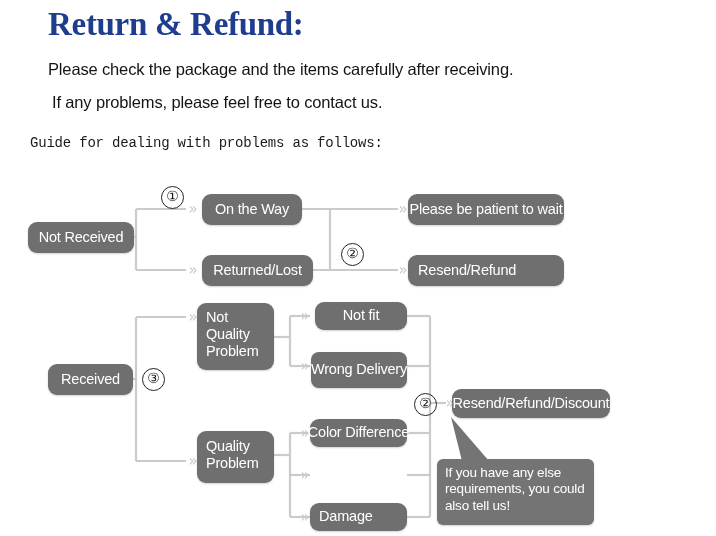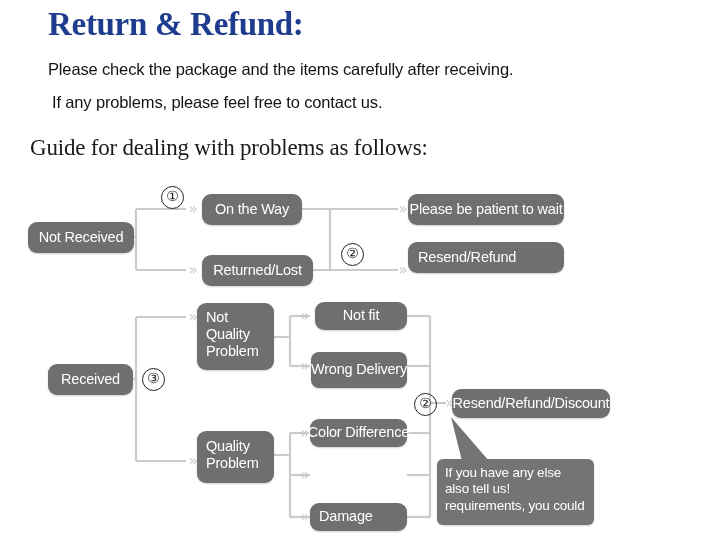--- a/index.html
+++ b/index.html
@@ -41,22 +41,22 @@
     white-space: nowrap;
     letter-spacing: -0.15px;
   }
   #lead1 { left: 48px; top: 60px; }
   #lead2 { left: 52px; top: 93px; }
 
   #subtitle {
     position: absolute;
     left: 30px;
     top: 135px;
-    font-family: Liberation Serif, serif;
-    font-size: 23px;
+    font-family: Liberation Mono, monospace;
+    font-size: 14px;
     color: #1a1a1a;
     white-space: nowrap;
     letter-spacing: -0.2px;
   }
 
   
   #flow {
     position: absolute;
     left: 0;
     top: 0;
@@ -224,21 +224,21 @@
     <div class="arrow" style="left:443px; top:396px;">»</div>
 
     <div class="node" style="left:28px; top:222px; width:106px; height:31px;">Not Received</div>
 
     <div class="node" style="left:202px; top:194px; width:100px; height:31px;">On the Way</div>
 
     <div class="node" style="left:202px; top:255px; width:111px; height:31px;">Returned/Lost</div>
 
     <div class="node" style="left:408px; top:194px; width:156px; height:31px;">Please be patient to wait</div>
 
-    <div class="node" style="left:408px; top:242px; width:156px; height:31px; justify-content:flex-start; padding-left:10px;">Resend/Refund</div>
+    <div class="node" style="left:408px; top:255px; width:156px; height:31px; justify-content:flex-start; padding-left:10px;">Resend/Refund</div>
 
     <div class="node" style="left:48px; top:364px; width:85px; height:31px;">Received</div>
 
     <div class="node multiline" style="left:197px; top:303px; width:77px; height:67px;">
       <span>Not</span>
       <span>Quality</span>
       <span>Problem</span>
     </div>
 
     <div class="node multiline" style="left:197px; top:431px; width:77px; height:52px; padding-top:7px;">
@@ -260,18 +260,18 @@
     <div class="marker" style="left:161px; top:186px;">①</div>
     <div class="marker" style="left:341px; top:243px;">②</div>
     <div class="marker" style="left:142px; top:368px;">③</div>
     <div class="marker" style="left:414px; top:393px;">②</div>
 
     <svg id="callout-tail" viewBox="0 0 48 52">
       <polygon points="2,2 40,46 14,50" fill="#747474"></polygon>
     </svg>
     <div id="callout">
       <span>If you have any else</span>
+      <span>requirements, you could</span>
       <span>also tell us!</span>
-      <span>requirements, you could</span>
     </div>
 
   </div>
 </div>
 
 </body></html>

